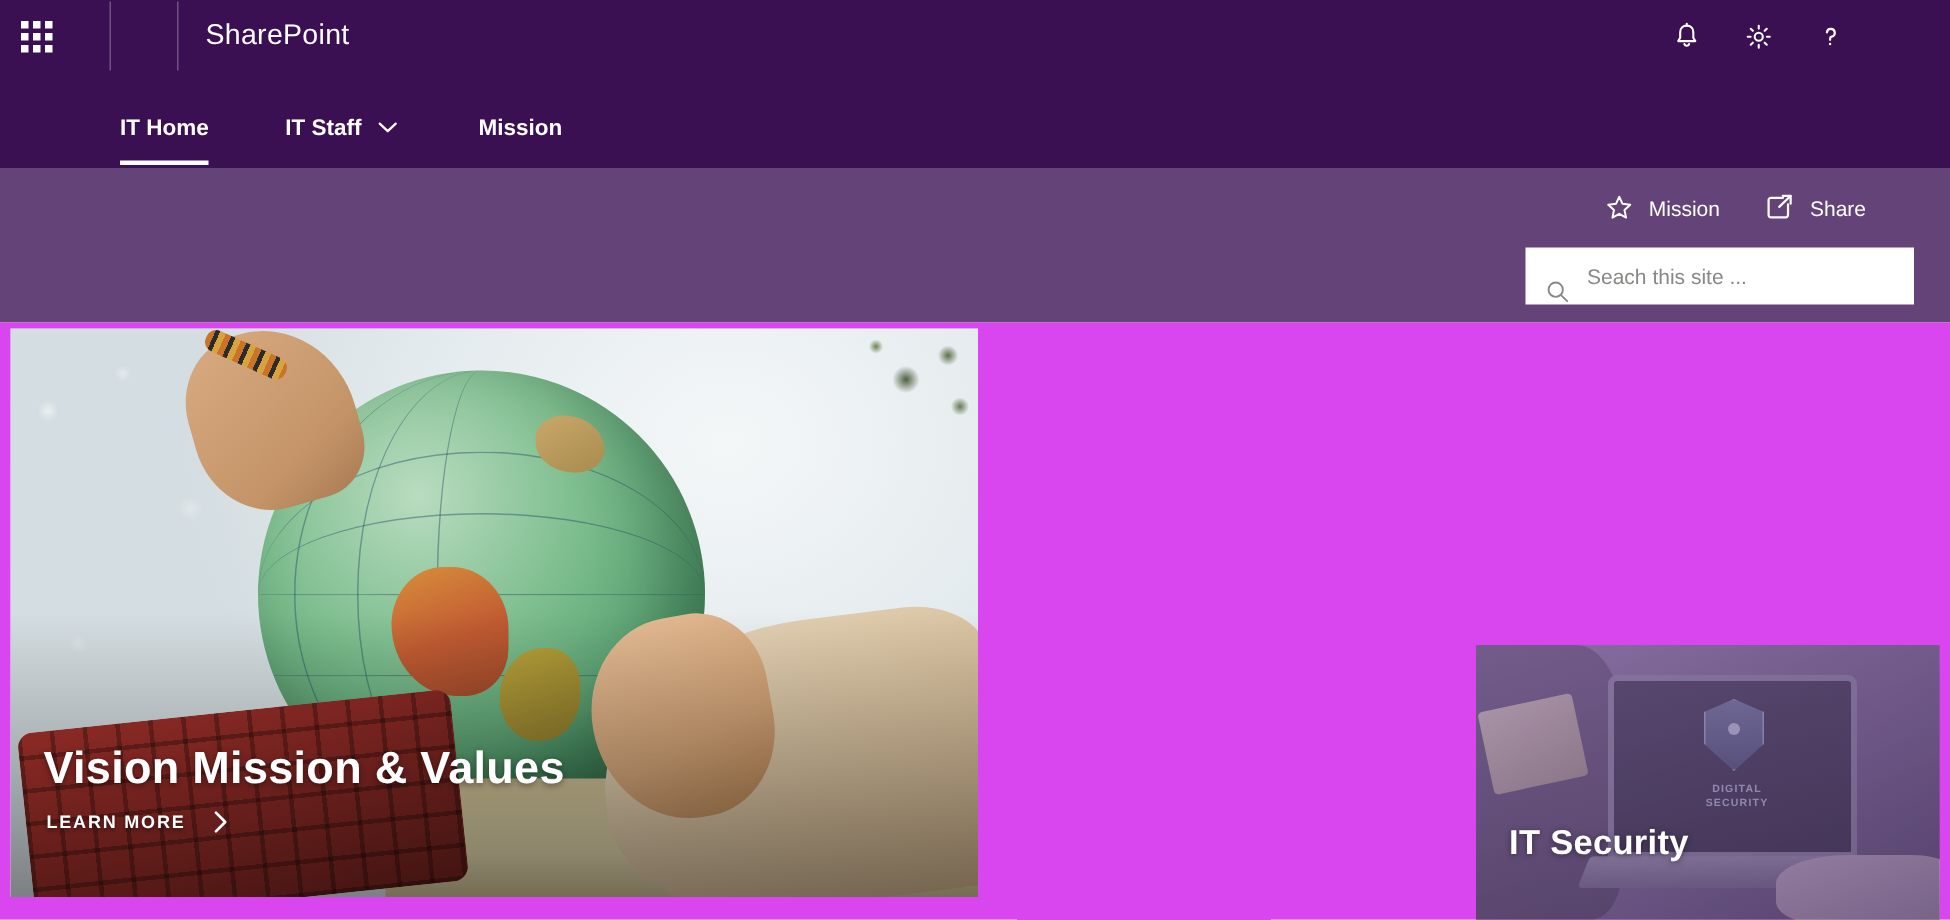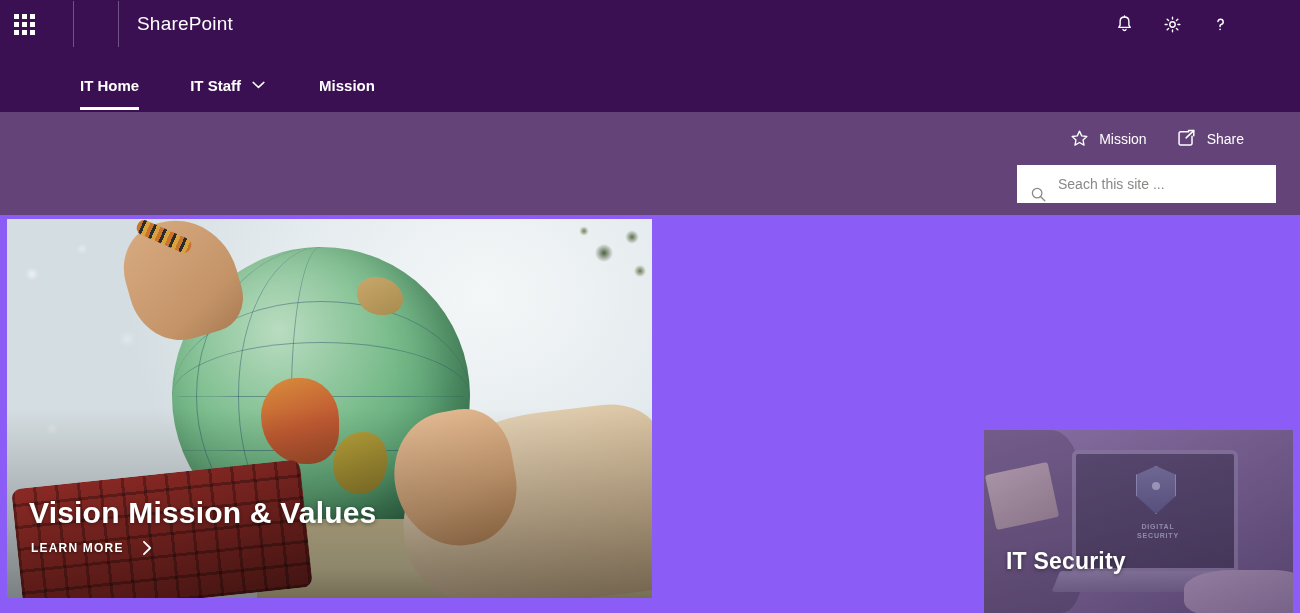--- a/index.html
+++ b/index.html
@@ -153,21 +153,21 @@
     width: 200px;
     height: 100%;
   }
   #search-input::placeholder { color: #8a8886; }
 
   
   #tiles {
     position: absolute;
     top: 215px; left: 0;
     width: 1300px; height: 398px;
-    background: #8b5cf6;
+    background: #d946ef;
   }
   .tile {
     position: absolute;
     overflow: hidden;
     cursor: pointer;
   }
   .tile-title {
     position: absolute;
     color: #ffffff;
     font-weight: bold;

